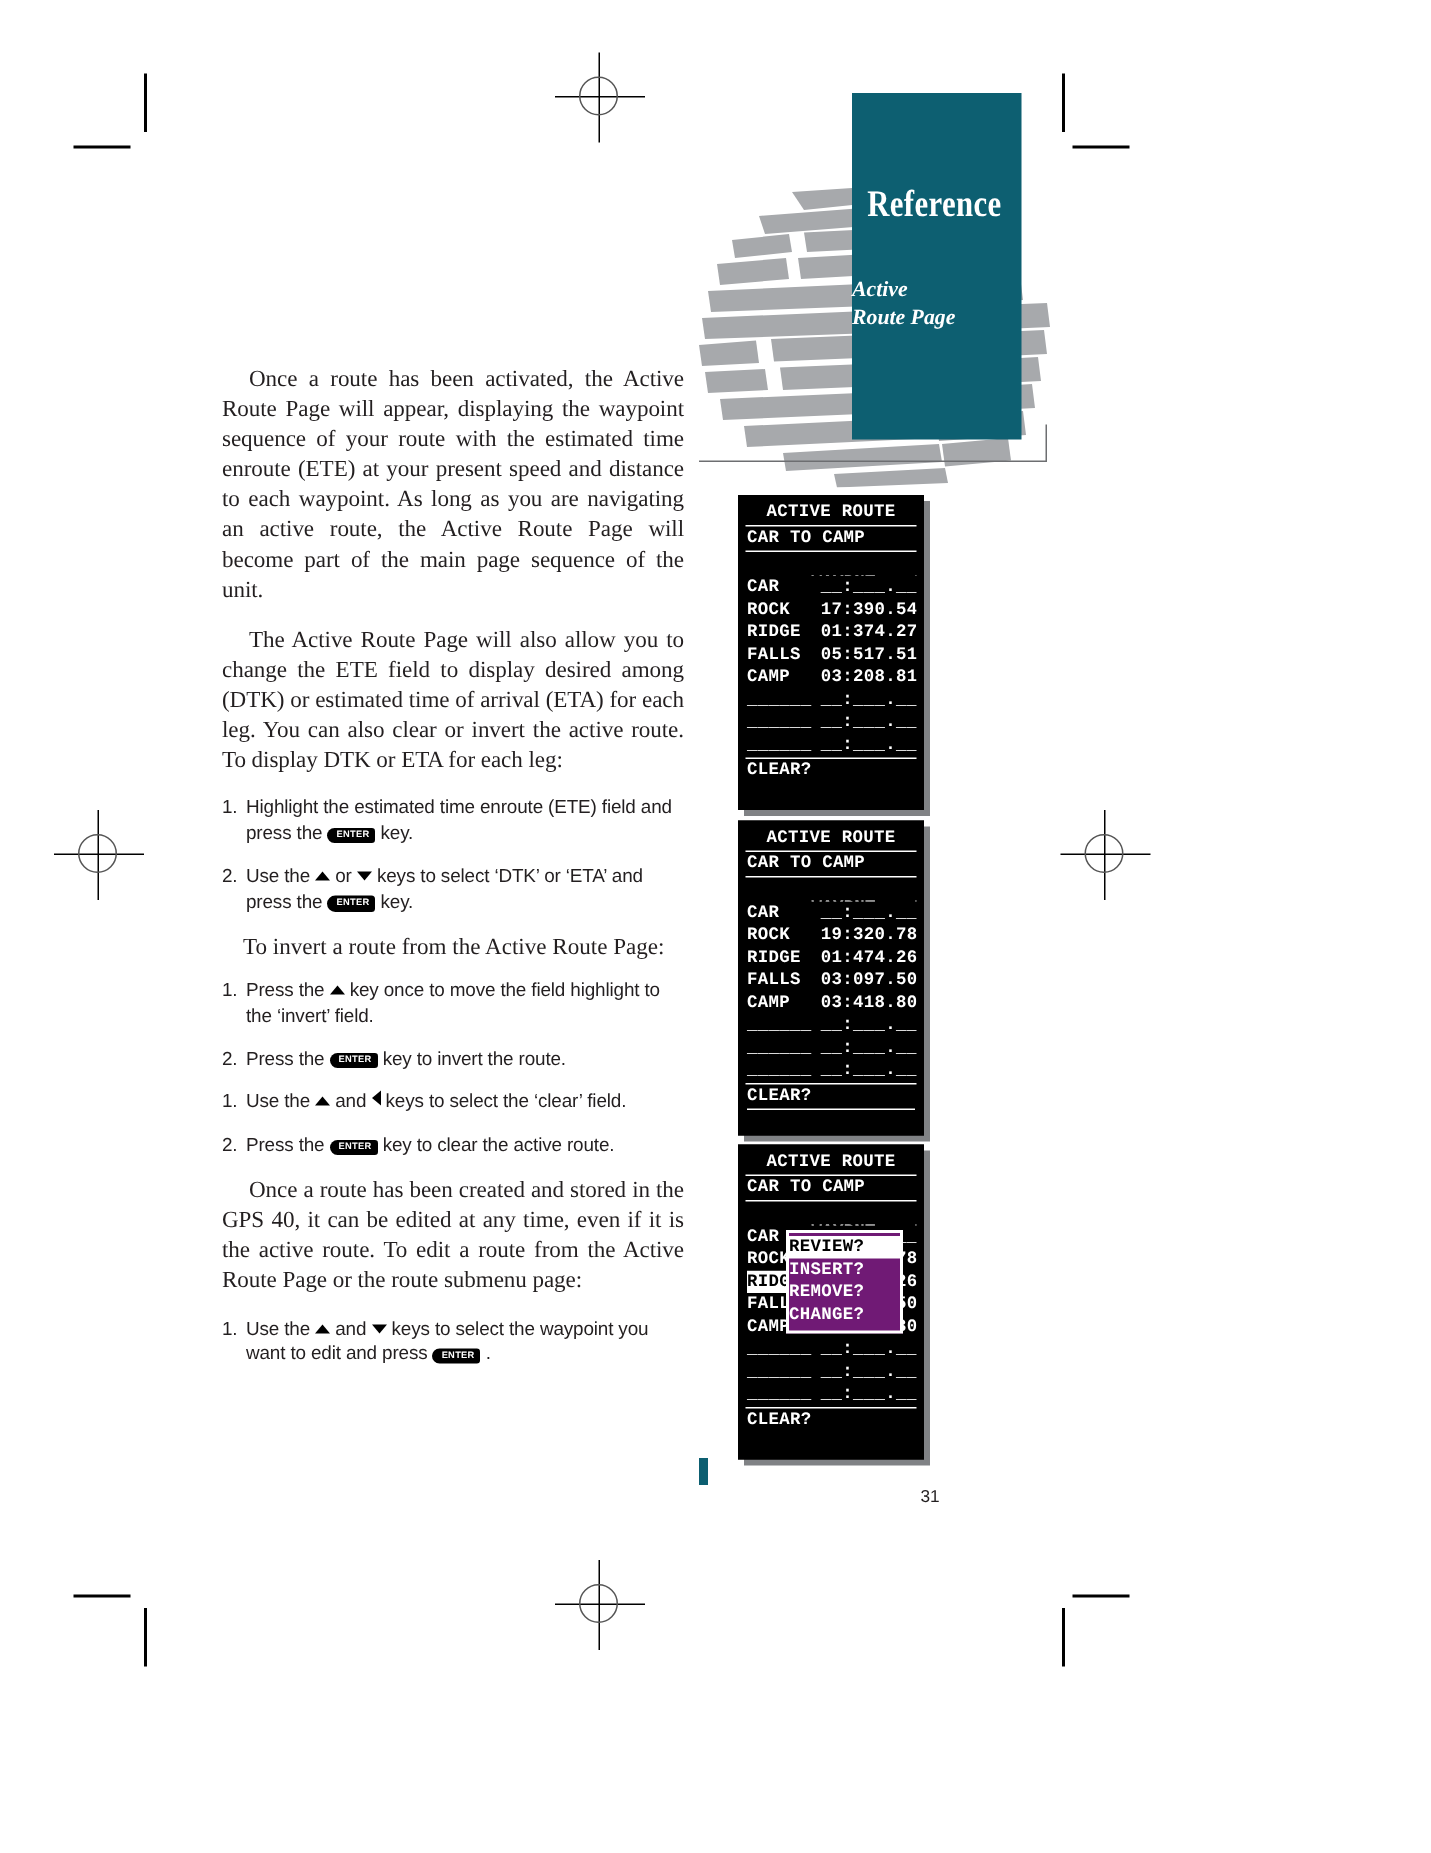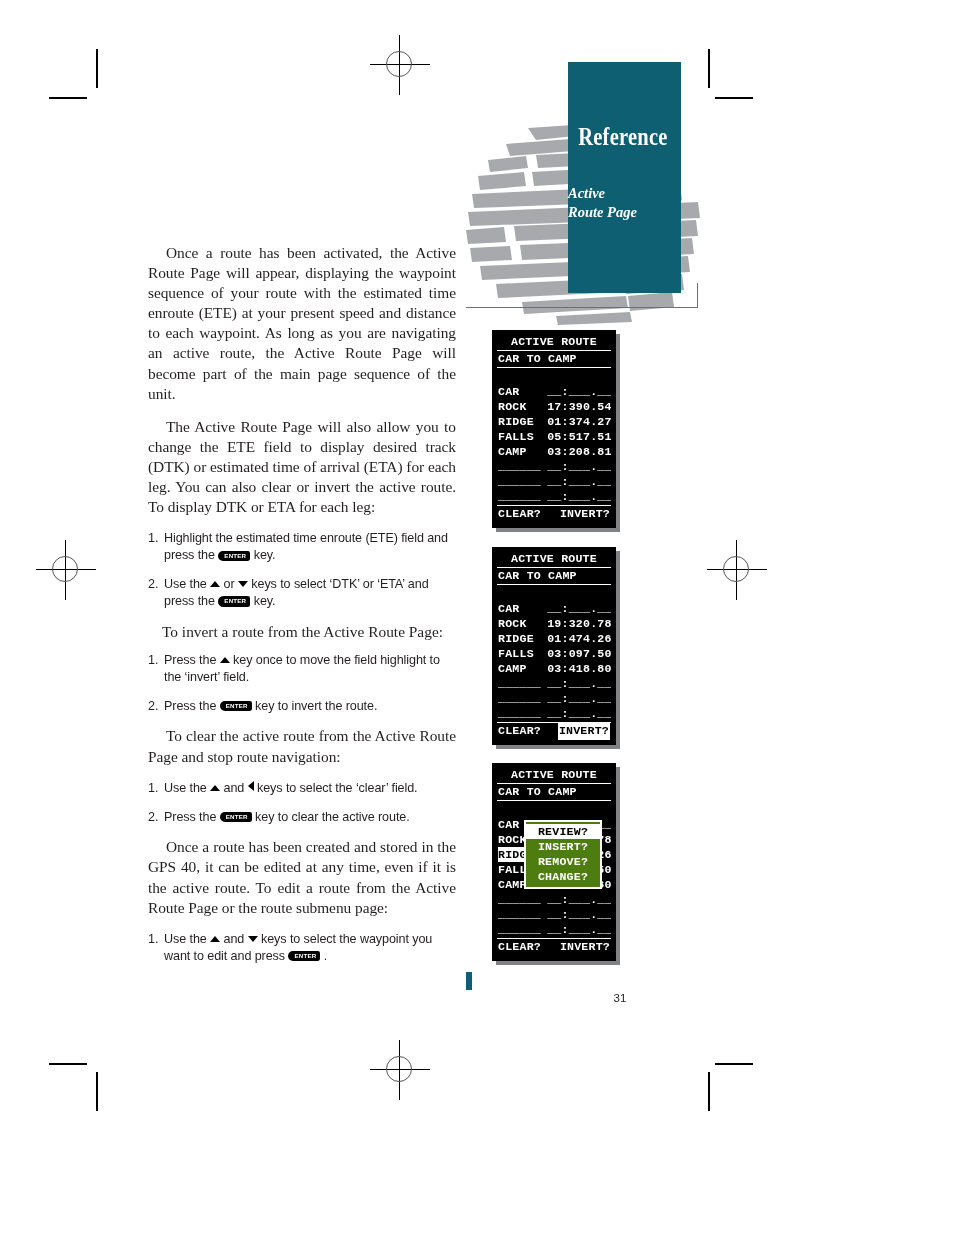--- a/index.html
+++ b/index.html
@@ -208,21 +208,21 @@
     left: 4px;
     top: 4px;
     width: 124px;
     height: 100%;
     background: #808285;
   }
   .screen {
     position: relative;
     background: #000;
     border: 2.5px solid #000;
-    padding: 2px 3px 3px 3px;
+    padding: 2px 3px 15px 3px;
     box-sizing: border-box;
     width: 124px;
     font-family: "Liberation Mono", monospace;
     color: #ffffff;
   }
   .lcd-line {
     position: relative;
     height: 15px;
     line-height: 15px;
     font-size: 11.6px;
@@ -260,38 +260,38 @@
   .c-ete { width: 40px; text-align: right; }
   .c-dis { width: 28px; text-align: left; }
   .lcd-foot {
     border-top: 1.8px solid #fff;
     height: 17px;
     line-height: 16px;
     display: flex;
     justify-content: space-between;
     padding: 0 1px;
     margin-top: 1px;
+    flex-direction: column;
   }
   .inv {
     background: #fff;
     color: #000;
     padding: 0 1px;
   }
 
   
   .lcd-popup {
     position: absolute;
     left: 30px;
     top: 55px;
     width: 78px;
-    background: #4d7c0f;
+    background: #701a75;
     border: 2.2px solid #fff;
     box-sizing: border-box;
     padding: 2px 0 3px 0;
-    text-align: center;
     z-index: 5;
   }
   .lcd-popup div {
     font-size: 11.6px;
     font-weight: bold;
     line-height: 15px;
     height: 15px;
     letter-spacing: 0.2px;
   }
   .cursor-cell {
@@ -391,21 +391,21 @@
     <div>Route Page</div>
   </div>
 </div>
 <div class="header-rule-h"></div>
 <div class="header-rule-v"></div>
 
 <div class="col">
 
   <p class="body">Once a route has been activated, the Active Route Page will appear, displaying the waypoint sequence of your route with the estimated time enroute (ETE) at your present speed and distance to each waypoint. As long as you are navigating an active route, the Active Route Page will become part of the main page sequence of the unit.</p>
 
-  <p class="body">The Active Route Page will also allow you to change the ETE field to display desired track (DTK) or estimated time of arrival (ETA) for each leg. You can also clear or invert the active route. To display DTK or ETA for each leg:</p>
+  <p class="body">The Active Route Page will also allow you to change the ETE field to display desired among (DTK) or estimated time of arrival (ETA) for each leg. You can also clear or invert the active route. To display DTK or ETA for each leg:</p>
 
   <ol class="steps steps-indent-1">
     <li>
       <span class="num">1.</span><span>Highlight the estimated time enroute (ETE) field and press the </span><span class="enter-key">ENTER</span><span> key.</span>
     </li>
     <li>
       <span class="num">2.</span><span>Use the </span><span class="tri tri-up"></span><span> or </span><span class="tri tri-down"></span><span> keys to select ‘DTK’ or ‘ETA’ and press the </span><span class="enter-key">ENTER</span><span> key.</span>
     </li>
   </ol>
 
@@ -413,21 +413,20 @@
 
   <ol class="steps steps-indent-2" style="margin-top:10px;">
     <li>
       <span class="num">1.</span><span>Press the </span><span class="tri tri-up"></span><span> key once to move the field highlight to the ‘invert’ field.</span>
     </li>
     <li>
       <span class="num">2.</span><span>Press the </span><span class="enter-key">ENTER</span><span> key to invert the route.</span>
     </li>
   </ol>
 
-  <p class="body noindent" style="text-indent:18px; margin-top:8px;">To clear the active route from the Active Route Page and stop route navigation:</p>
 
   <ol class="steps steps-indent-3" style="margin-top:10px;">
     <li>
       <span class="num">1.</span><span>Use the </span><span class="tri tri-up"></span><span> and </span><span class="tri tri-left"></span><span> keys to select the ‘clear’ field.</span>
     </li>
     <li>
       <span class="num">2.</span><span>Press the </span><span class="enter-key">ENTER</span><span> key to clear the active route.</span>
     </li>
   </ol>
 

